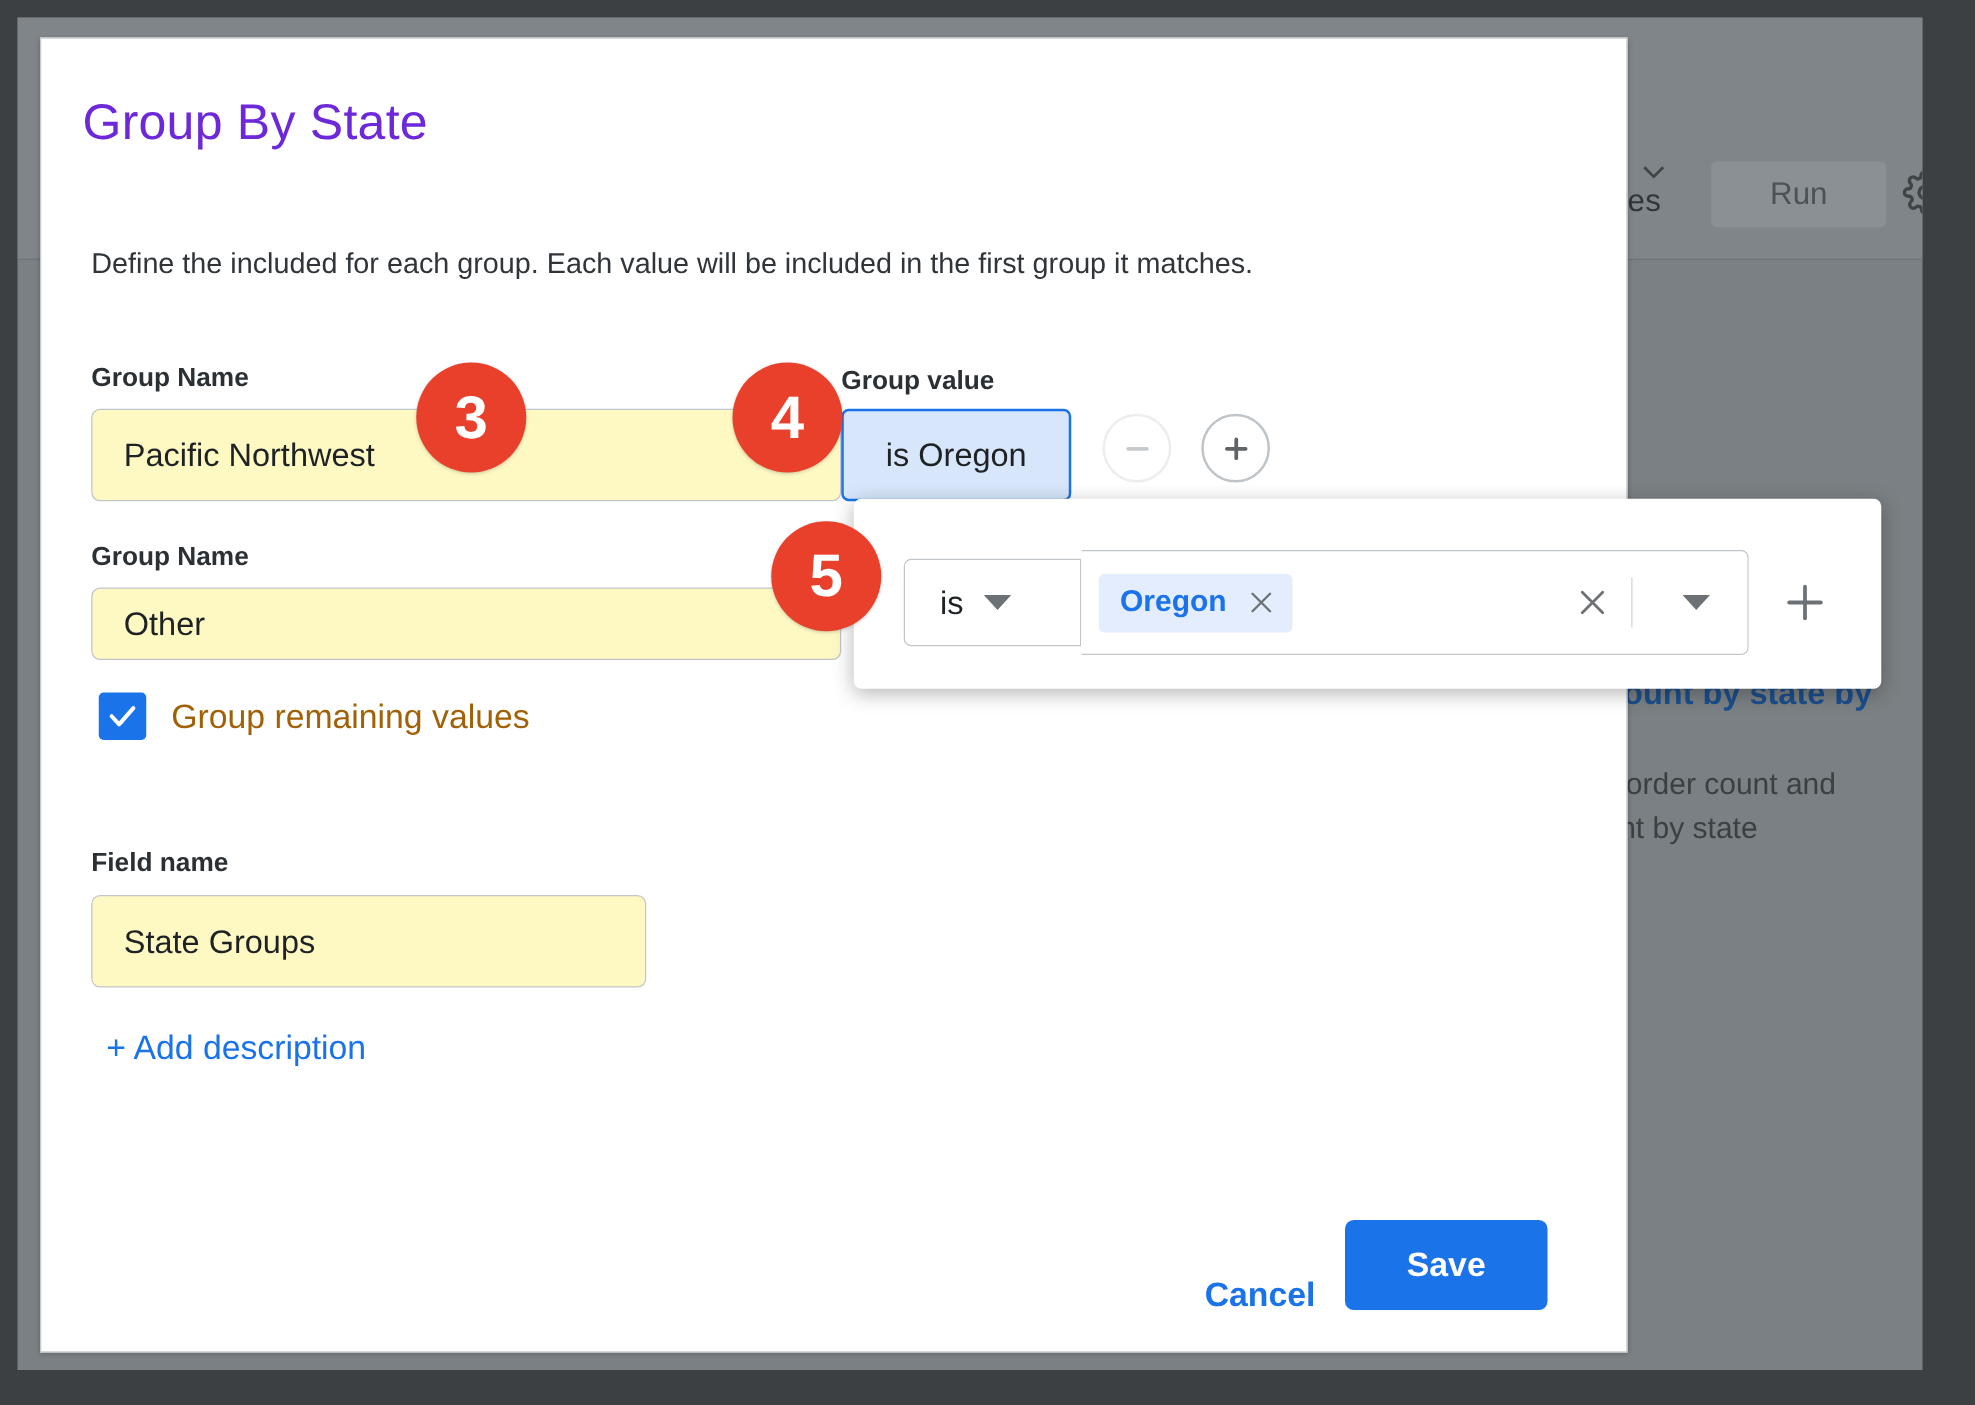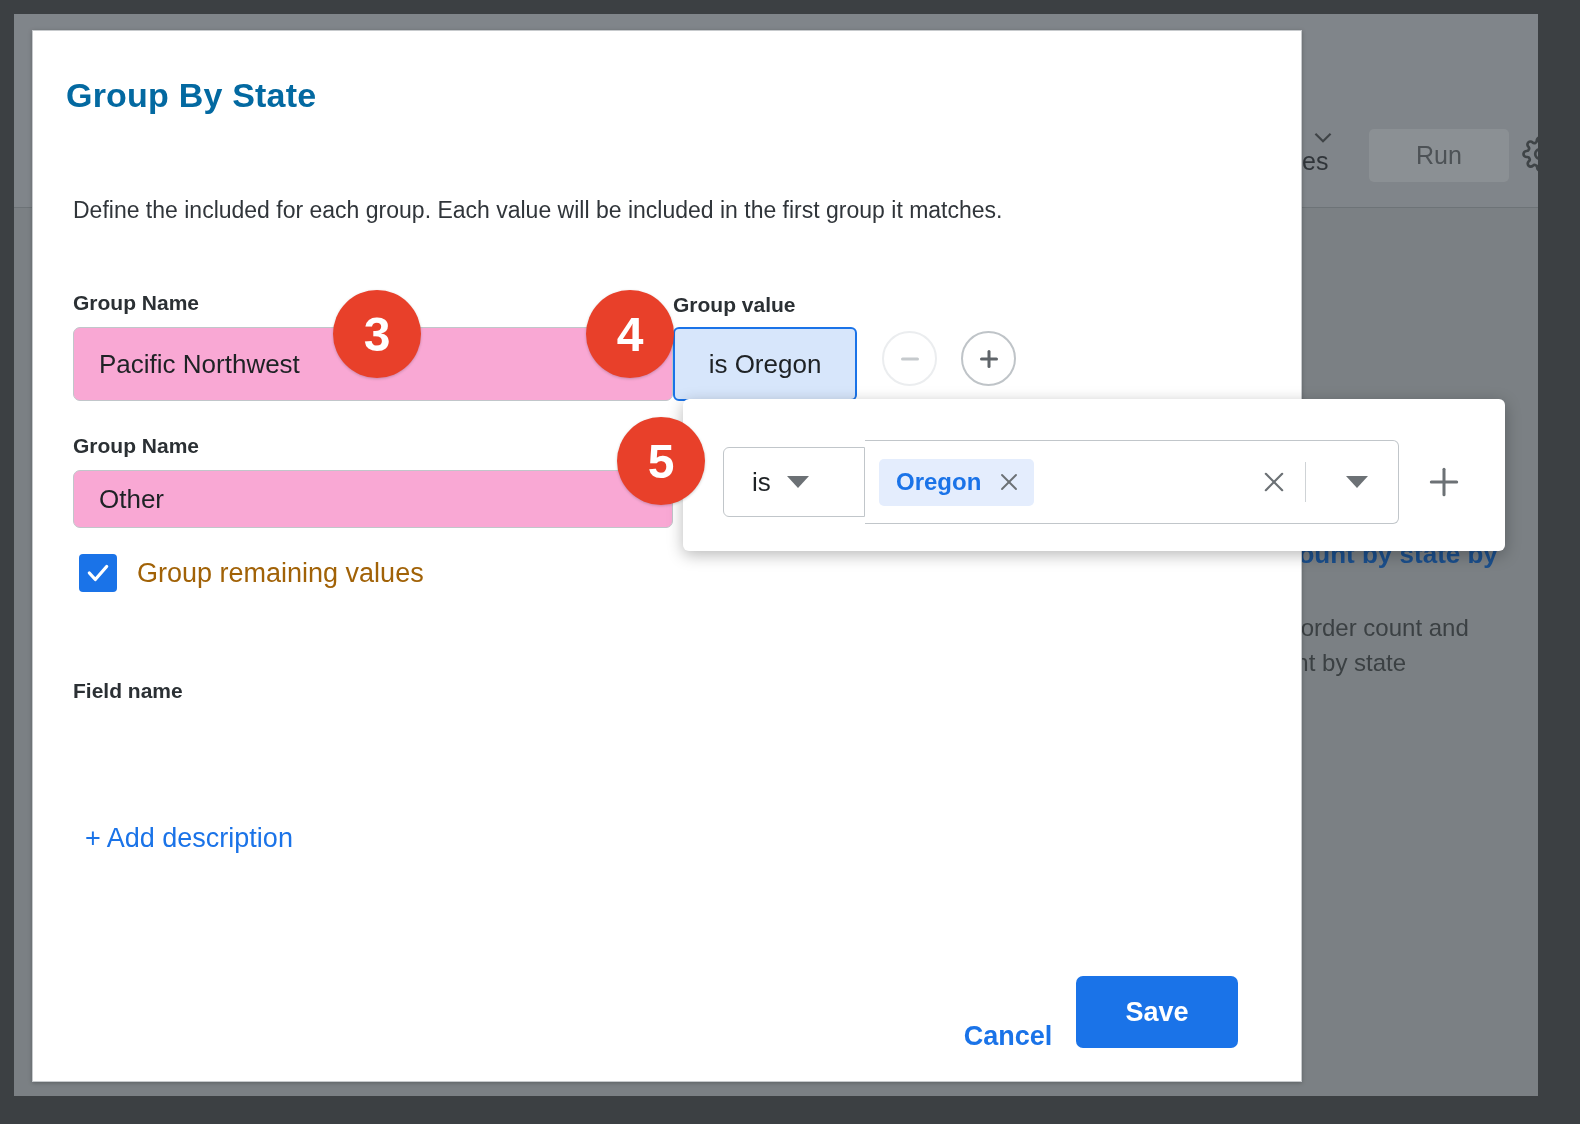--- a/index.html
+++ b/index.html
@@ -68,35 +68,35 @@
     position: absolute;
     left: 32px; top: 30px;
     width: 1270px; height: 1052px;
     background: #ffffff;
     border: 1px solid #c7cacd;
     box-shadow: 0 1px 4px rgba(0,0,0,.25);
     overflow: visible;
   }
   #modal-title {
     position: absolute; left: 33px; top: 45px;
-    font-size: 34px; font-weight: bold; color: #0369a1;
+    font-size: 40px; font-weight: normal; color: #6d28d9;
     letter-spacing: .2px;
   }
   #modal-description {
     position: absolute; left: 40px; top: 166px;
     font-size: 23px; color: #30353a;
   }
 
   .field-label {
     font-size: 21px; font-weight: bold; color: #2b3034;
   }
   .text-input {
     border: 1px solid #c1c6ca;
     border-radius: 7px;
-    background: #f9a8d4;
+    background: #fef9c3;
     display: flex; align-items: center;
     padding-left: 25px;
     font-size: 26px; color: #1e2225;
   }
 
   #group-name-label-1 { position: absolute; left: 40px; top: 260px; }
   #group-name-input-1 {
     position: absolute; left: 40px; top: 296px;
     width: 600px; height: 74px;
   }
@@ -303,20 +303,21 @@
       <span>
         <svg width="26" height="26" viewBox="0 0 24 24" fill="none" stroke="#ffffff" stroke-width="3" stroke-linecap="round" stroke-linejoin="round">
           <polyline points="4,12 9.5,18 20,6"></polyline>
         </svg>
       </span>
     </div>
     <div id="group-remaining-label">Group remaining values</div>
   </div>
 
   <div id="field-name-label" class="field-label">Field name</div>
+  <div id="field-name-input" class="text-input">State Groups</div>
 
   <div id="add-description-link">+ Add description</div>
 
   <div id="cancel-button">Cancel</div>
   <div id="save-button">Save</div>
 
   <div id="filter-popup">
     <div id="filter-row">
 
       <div id="operator-select">

